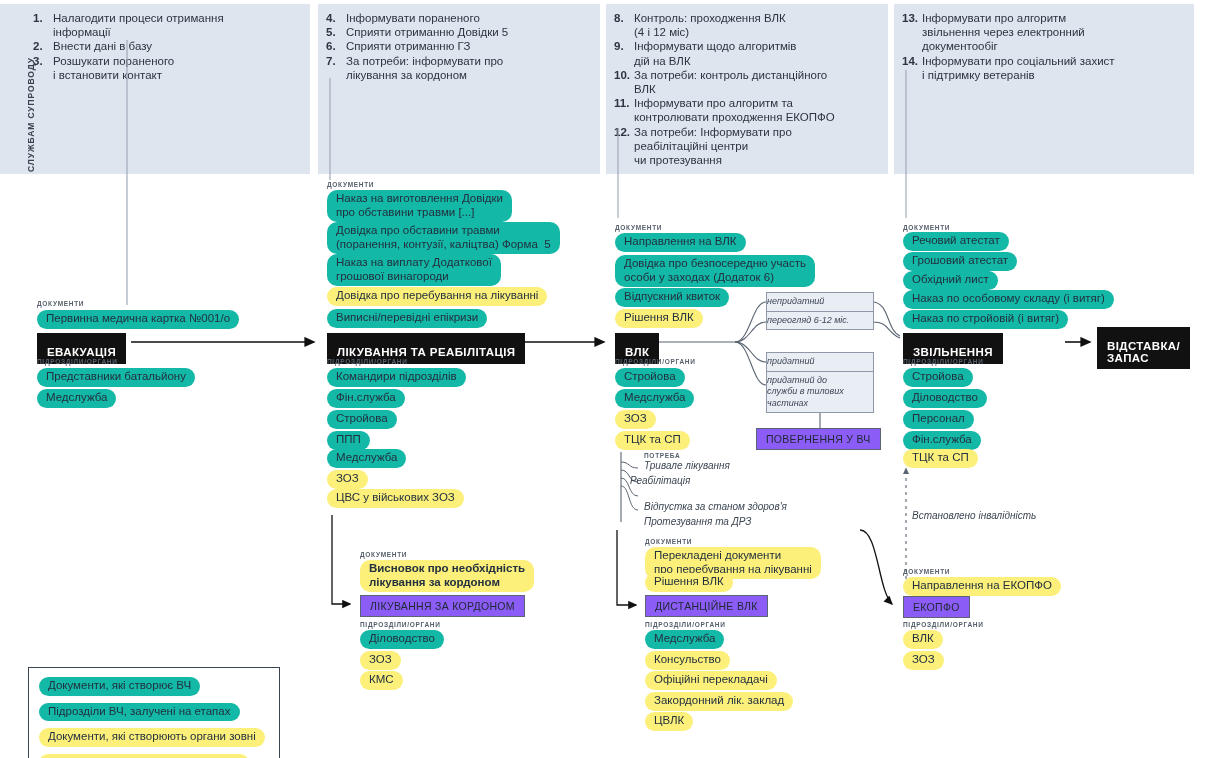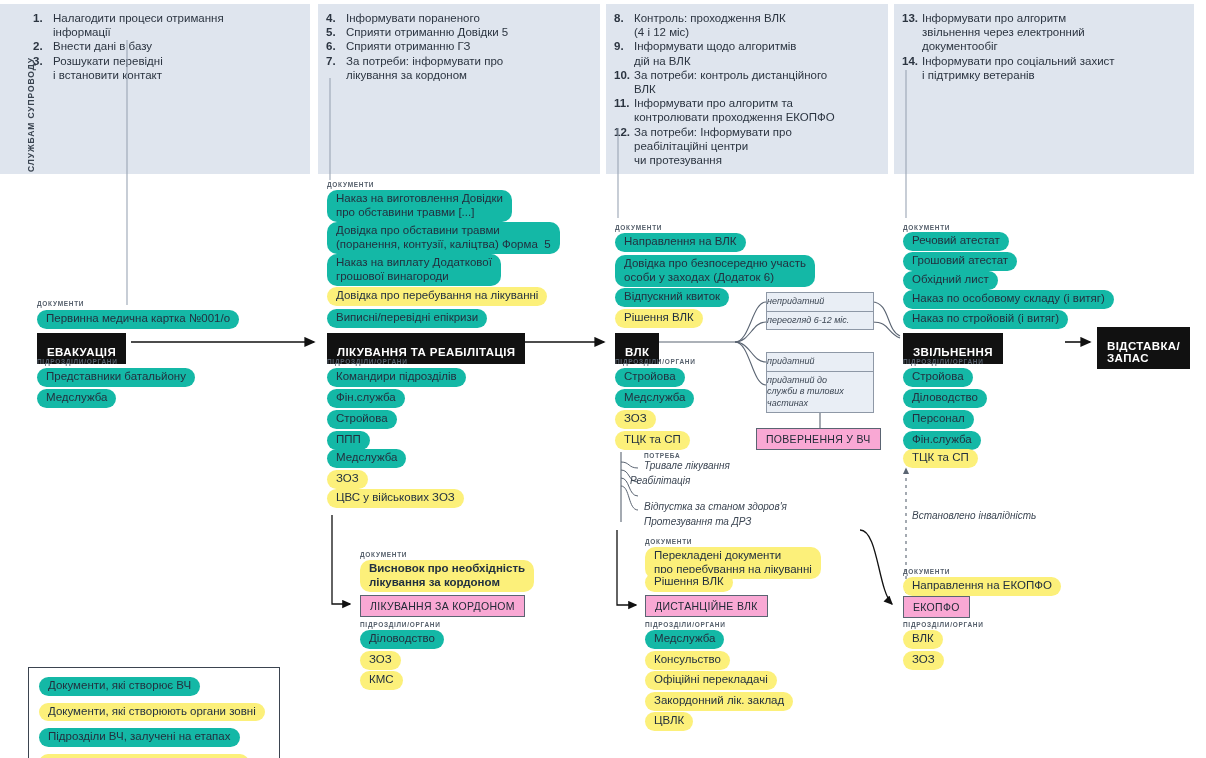--- a/index.html
+++ b/index.html
@@ -40,21 +40,21 @@
   .pill.two{border-radius:10px;}
 
   
   .stage{
     position:absolute;background:#111111;color:#ffffff;
     font-size:11.5px;font-weight:bold;letter-spacing:.4px;
     padding:13px 10px 5px 10px;white-space:pre;line-height:12.5px;
   }
   
   .sbox{
-    position:absolute;background:#f9a8d4;border:1.4px solid #5a6472;
+    position:absolute;background:#8b5cf6;border:1.4px solid #5a6472;
     color:#202a36;font-size:10.5px;letter-spacing:.3px;
     padding:4px 9px;white-space:nowrap;
   }
 
   
   .dtable{position:absolute;border:1px solid #8e98a6;background:#e9eef5;}
   .dtable .drow{
     border-bottom:1px solid #8e98a6;padding:3px 0;
     font-size:9px;font-style:italic;color:#3c4653;line-height:11.5px;
   }
@@ -91,21 +91,21 @@
         <div class="task-num">1.</div>
         <div class="task-txt" style="white-space:pre-line">Налагодити процеси отримання
 інформації</div>
       </div>
     <div class="task-row">
         <div class="task-num">2.</div>
         <div class="task-txt" style="white-space:pre-line">Внести дані в базу</div>
       </div>
     <div class="task-row">
         <div class="task-num">3.</div>
-        <div class="task-txt" style="white-space:pre-line">Розшукати перевідні
+        <div class="task-txt" style="white-space:pre-line">Розшукати пораненого
 і встановити контакт</div>
       </div>
   </div>
 
   <div class="tasks" style="left:326px;top:11px;width:270px;">
     <div class="task-row">
         <div class="task-num">4.</div>
         <div class="task-txt" style="white-space:pre-line">Інформувати пораненого</div>
       </div>
     <div class="task-row">
@@ -311,18 +311,18 @@
   <div class="note" style="left:912px;top:510px;">Встановлено інвалідність</div>
   <div class="cap" style="left:903px;top:568px;">ДОКУМЕНТИ</div>
   <div class="pill yellow" style="left:903px;top:577px;">Направлення на ЕКОПФО</div>
   <div class="sbox" style="left:903px;top:596px;">ЕКОПФО</div>
   <div class="cap" style="left:903px;top:621px;">ПІДРОЗДІЛИ/ОРГАНИ</div>
   <div class="pill yellow" style="left:903px;top:630px;">ВЛК</div>
   <div class="pill yellow" style="left:903px;top:651px;">ЗОЗ</div>
 
   <div class="legend" style="left:28px;top:627px;width:250px;height:105px;">
     <div class="pill blue" style="margin-top:9px;">Документи, які створює ВЧ</div>
+    <div class="pill blue">Підрозділи ВЧ, залучені на етапах</div>
     <div class="pill yellow">Документи, які створюють органи зовні</div>
-    <div class="pill blue">Підрозділи ВЧ, залучені на етапах</div>
     <div class="pill yellow">Зовнішні органи, залучені на етапах</div>
   </div>
 
 </div>
 
 </body></html>

